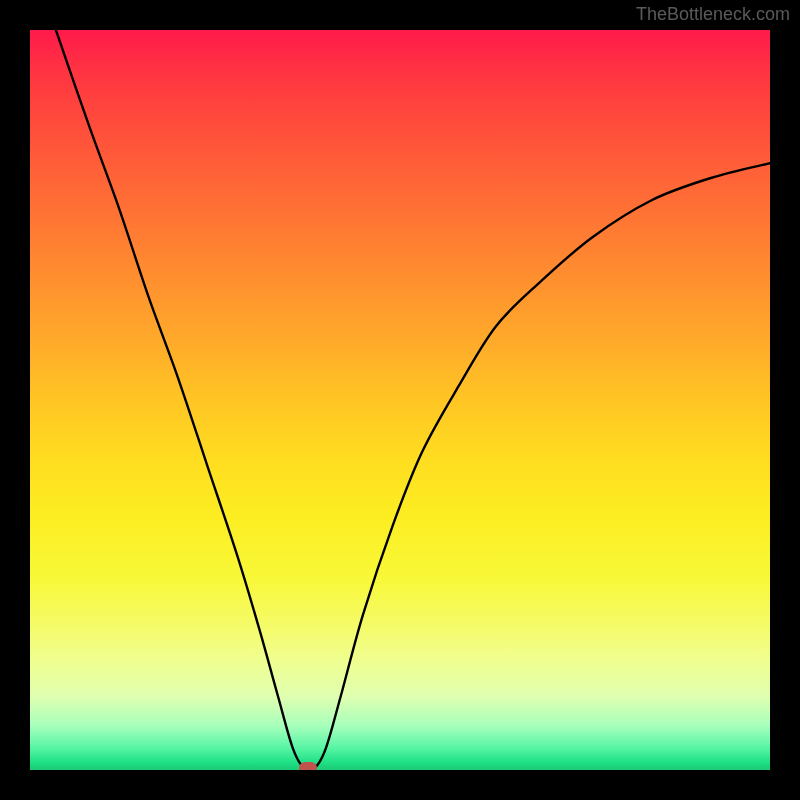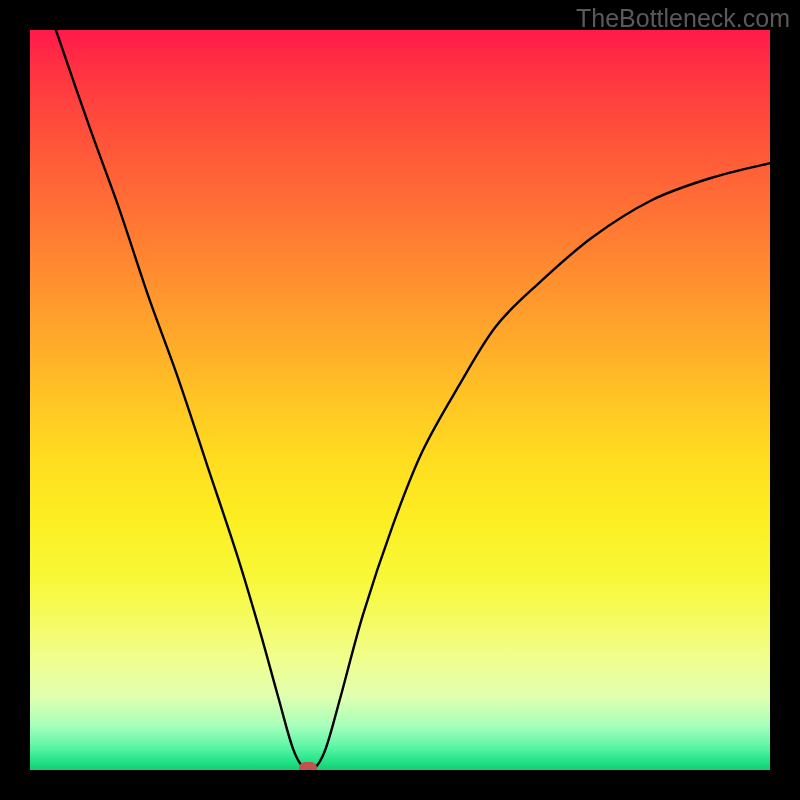--- a/index.html
+++ b/index.html
@@ -12,21 +12,21 @@
     height: 800px;
     background: #000;
     position: relative;
     overflow: hidden;
   }
   .watermark {
     position: absolute;
     top: 4px;
     right: 10px;
     font-family: Arial, Helvetica, sans-serif;
-    font-size: 25px;
+    font-size: 18px;
     color: #5a5a5a;
     font-weight: 500;
     z-index: 10;
   }
   .plot-area {
     position: absolute;
     left: 30px;
     top: 30px;
     width: 740px;
     height: 740px;

